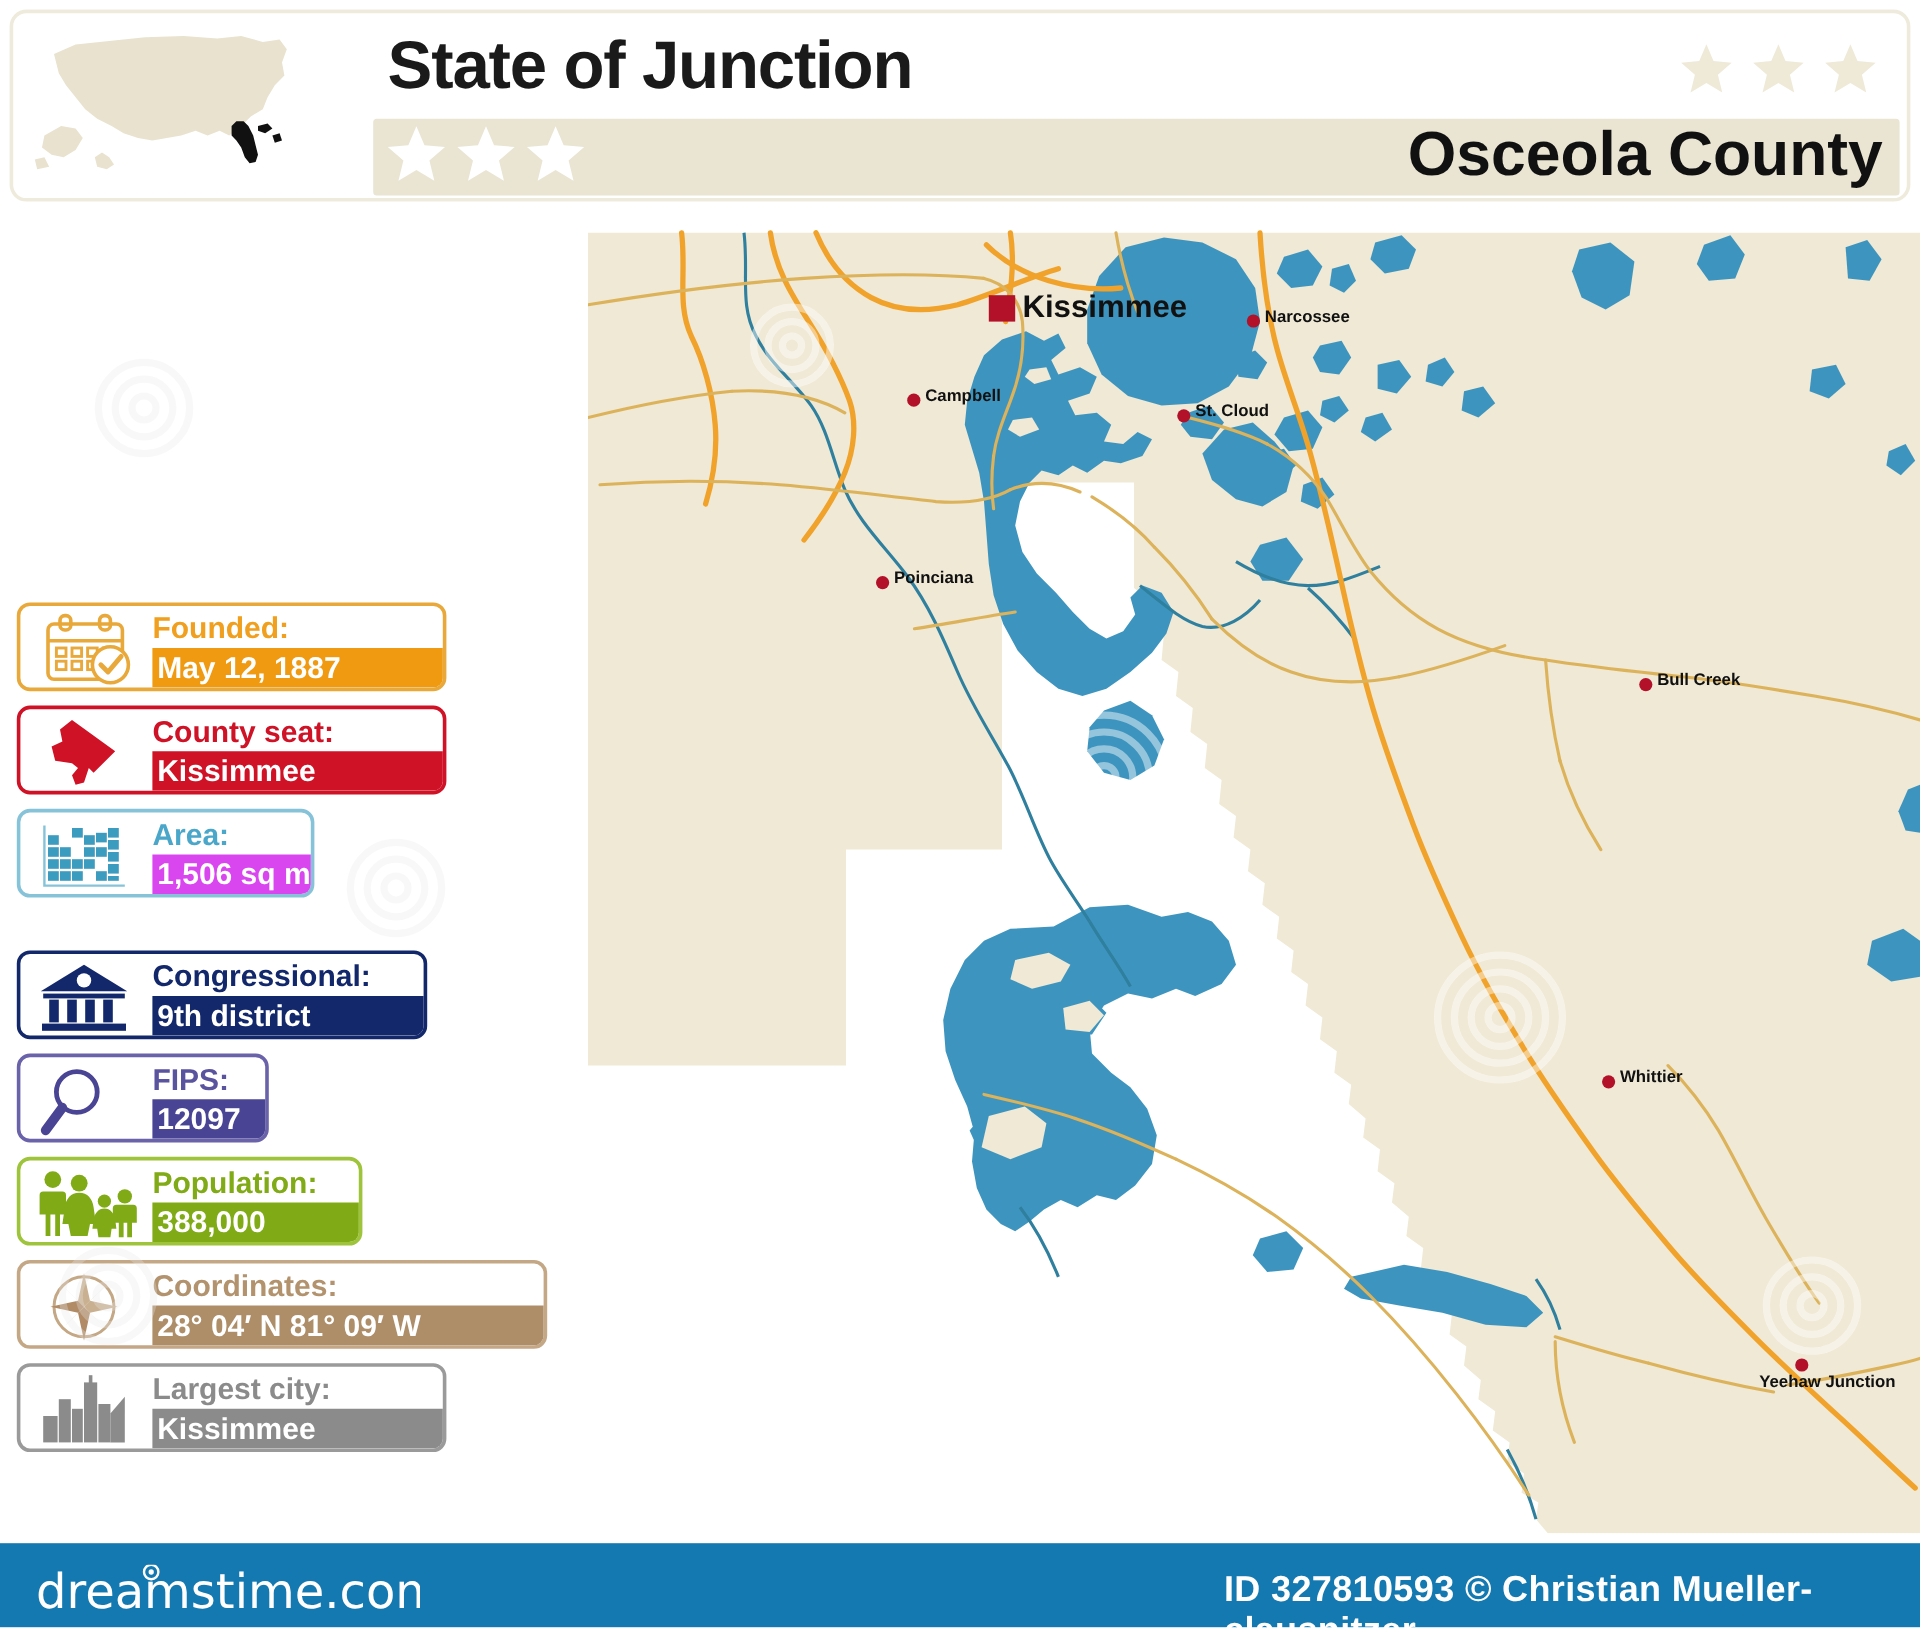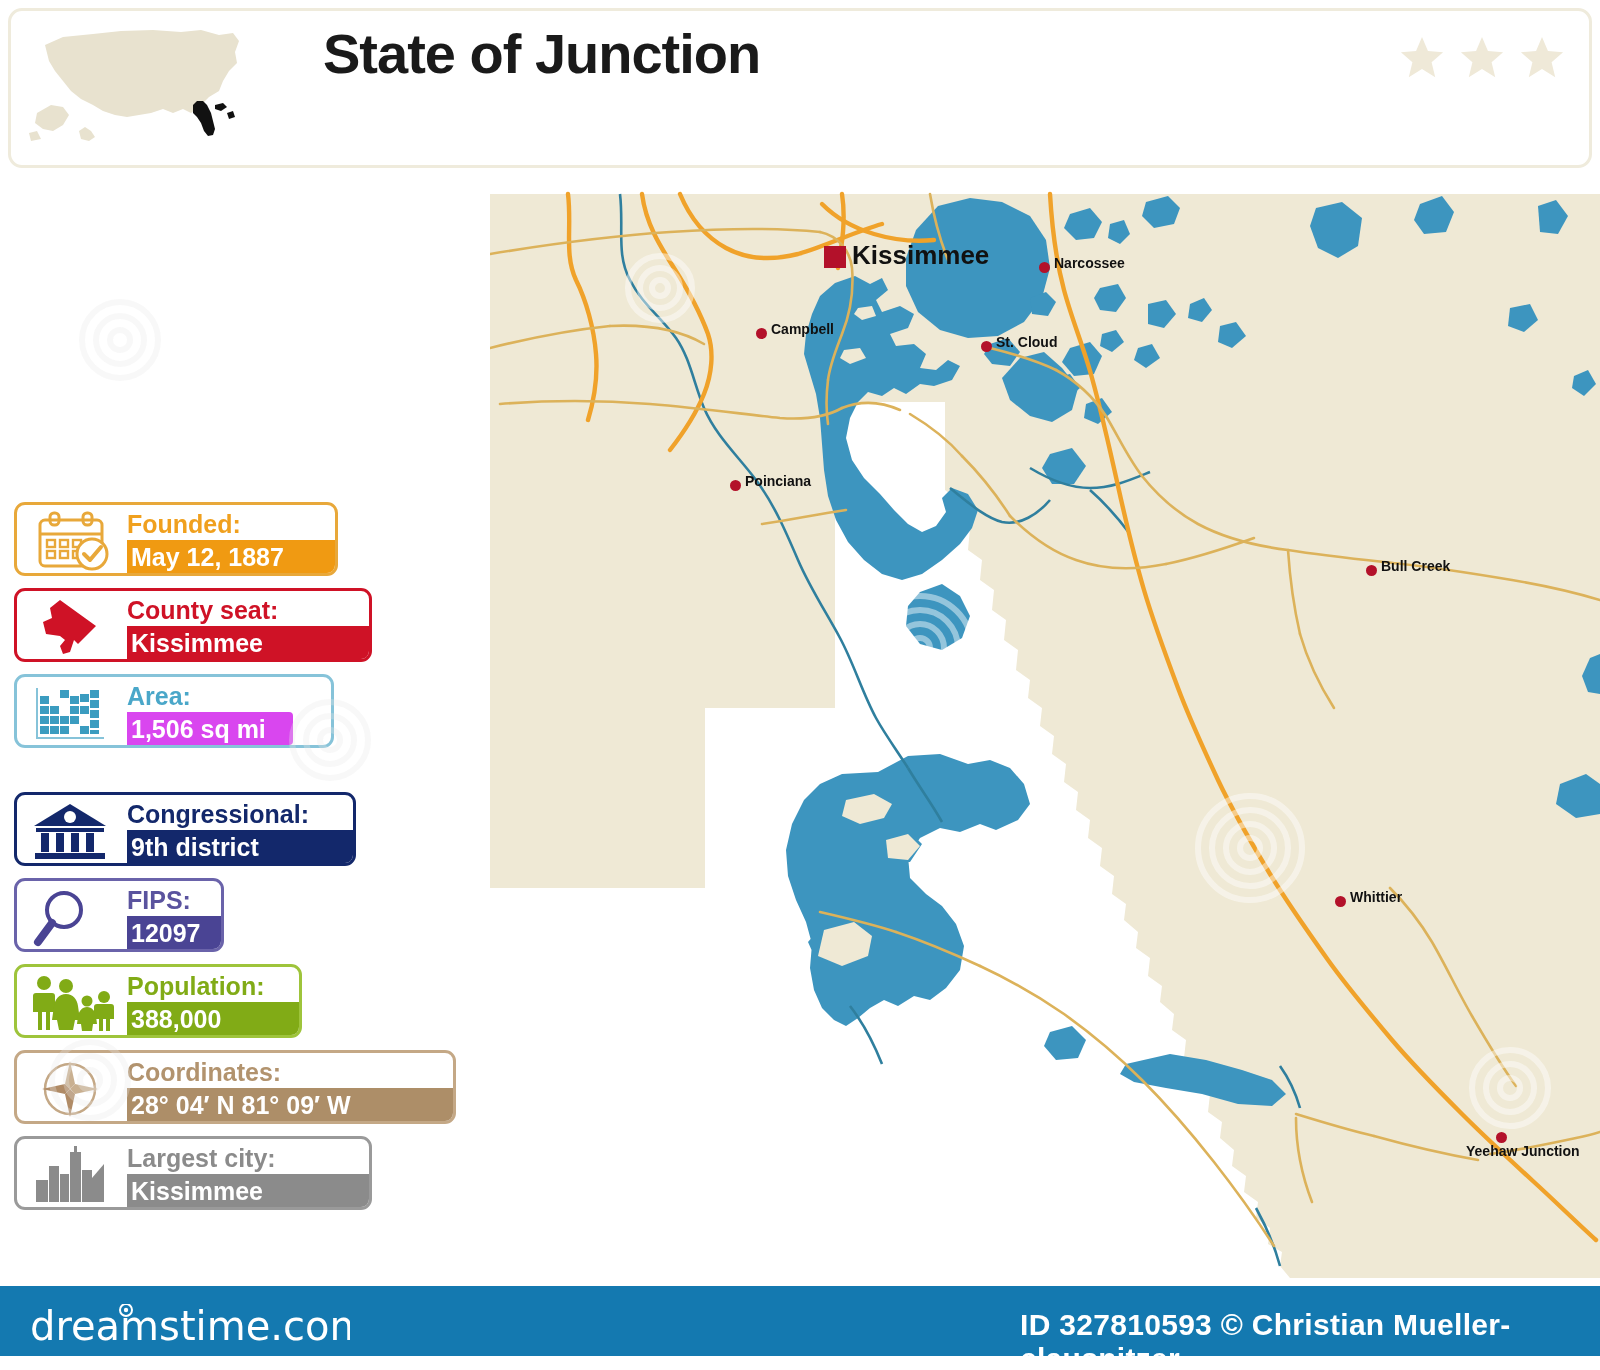--- a/index.html
+++ b/index.html
@@ -90,20 +90,40 @@
           </svg>
       </span>
       <span class="star cream">
         <svg width="46" height="46" viewBox="0 0 24 24">
             <polygon fill="#efe9d8" points="12,1 15.1,8.3 23,9 17,14.2 18.9,22 12,17.8 5.1,22 7,14.2 1,9 8.9,8.3"></polygon>
           </svg>
       </span>
     </div>
   </div>
 
+  <div id="band">
+    <div id="stars-band">
+      <span class="star white">
+        <svg width="52" height="52" viewBox="0 0 24 24">
+            <polygon fill="#ffffff" points="12,1 15.1,8.3 23,9 17,14.2 18.9,22 12,17.8 5.1,22 7,14.2 1,9 8.9,8.3"></polygon>
+          </svg>
+      </span>
+      <span class="star white">
+        <svg width="52" height="52" viewBox="0 0 24 24">
+            <polygon fill="#ffffff" points="12,1 15.1,8.3 23,9 17,14.2 18.9,22 12,17.8 5.1,22 7,14.2 1,9 8.9,8.3"></polygon>
+          </svg>
+      </span>
+      <span class="star white">
+        <svg width="52" height="52" viewBox="0 0 24 24">
+            <polygon fill="#ffffff" points="12,1 15.1,8.3 23,9 17,14.2 18.9,22 12,17.8 5.1,22 7,14.2 1,9 8.9,8.3"></polygon>
+          </svg>
+      </span>
+    </div>
+    <div id="county-title">Osceola County</div>
+  </div>
 </div>
 
 <div id="map-wrap">
   <svg width="1110" height="1090" viewBox="0 0 1110 1090">
     <defs>
       <clipPath id="landclip">
         <path d="M0 6 L585 6 L585 150 L600 150 L600 6 L1110 6
                  L1110 1090 L760 1090
                  L744 1070 L742 1048 L726 1034 L724 1012 L708 996 L702 974
                  L686 962 L682 940 L666 926 L660 904 L644 890 L640 868
@@ -307,21 +327,21 @@
     <span class="city-dot" style="left:845px;top:708px;width:11px;height:11px;"></span>
     <span class="city-label" style="left:860px;top:701px;font-size:14px;">Whittier</span>
 
     <span class="city-dot" style="left:1006px;top:944px;width:11px;height:11px;"></span>
     <span class="city-label" style="left:976px;top:955px;font-size:14px;">Yeehaw Junction</span>
   </div>
 </div>
 
 <div id="info-col">
 
-  <div class="info-box" style="width:324px;border-color:#e8a83a;">
+  <div class="info-box" style="width:358px;border-color:#e8a83a;">
     <span class="ib-icon">
       <svg width="86" height="62" viewBox="0 0 86 62">
         <rect x="10" y="10" width="62" height="46" rx="5" fill="none" stroke="#e8a83a" stroke-width="3"></rect>
         <line x1="10" y1="24" x2="72" y2="24" stroke="#e8a83a" stroke-width="3"></line>
         <rect x="20" y="3" width="9" height="12" rx="4" fill="none" stroke="#e8a83a" stroke-width="3"></rect>
         <rect x="53" y="3" width="9" height="12" rx="4" fill="none" stroke="#e8a83a" stroke-width="3"></rect>
         <g fill="none" stroke="#e8a83a" stroke-width="2.4">
           <rect x="17" y="30" width="8" height="7"></rect>
             <rect x="30" y="30" width="8" height="7"></rect>
           <rect x="43" y="30" width="8" height="7"></rect>
@@ -346,21 +366,21 @@
         <path fill="#cf1226" d="M30 4 L66 30 L48 48 L44 44 L40 56 L33 58 L30 50
           L35 44 L30 40 L16 38 L13 26 L22 22 L20 12 Z"></path>
       </svg>
     </span>
     <span class="ib-label" style="color:#cf1226;">County seat:</span>
     <span class="ib-value-strip" style="width:248px;background:#cf1226;">
       <span class="ib-value">Kissimmee</span>
     </span>
   </div>
 
-  <div class="info-box" style="width:320px;border-color:#86c3d9;text-align:center;">
+  <div class="info-box" style="width:248px;border-color:#86c3d9;text-align:center;">
     <span class="ib-icon">
       <svg width="86" height="62" viewBox="0 0 86 62">
         <g fill="#3b9cc0">
           <rect x="10" y="14" width="9" height="8"></rect>
             <rect x="30" y="8" width="9" height="8"></rect>
           <rect x="50" y="12" width="9" height="8"></rect>
             <rect x="60" y="8" width="9" height="8"></rect>
           <rect x="10" y="24" width="9" height="8"></rect>
             <rect x="20" y="24" width="9" height="8"></rect>
           <rect x="40" y="24" width="9" height="8"></rect>

